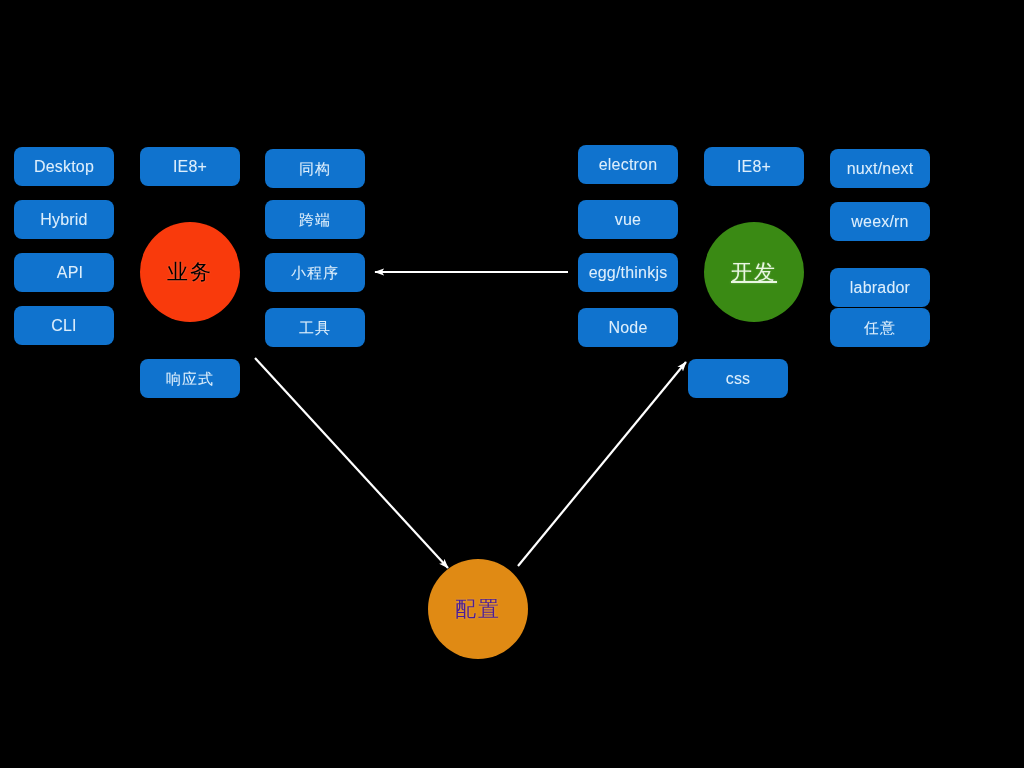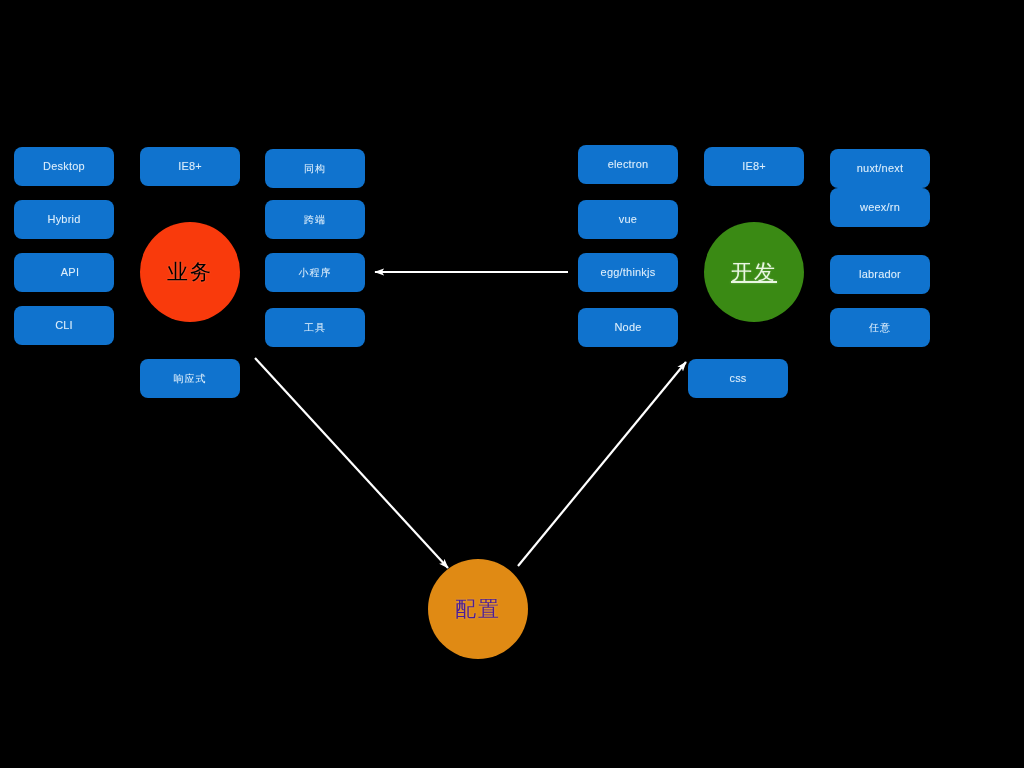--- a/index.html
+++ b/index.html
@@ -23,30 +23,30 @@
   .node-box {
     position: absolute;
     width: 100px;
     height: 39px;
     border-radius: 8px;
     background: #1073ce;
     color: #dceefc;
     display: flex;
     align-items: center;
     justify-content: center;
-    font-size: 11px;
+    font-size: 16px;
     letter-spacing: 0.2px;
     box-sizing: border-box;
     text-align: center;
     line-height: 1;
     white-space: nowrap;
     text-shadow: 0 0 1px rgba(255,255,255,0.25);
   }
   .node-box.cn {
-    font-size: 10px;
+    font-size: 15px;
     letter-spacing: 1px;
   }
   .node-circle {
     position: absolute;
     width: 100px;
     height: 100px;
     border-radius: 50%;
     display: flex;
     align-items: center;
     justify-content: center;
@@ -114,20 +114,20 @@
   </div>
 
   <div>
     <div class="node-box" style="left:704px; top:147px;">IE8+</div>
     <div class="node-circle circle-dev" style="left:704px; top:222px;">开发</div>
     <div class="node-box" style="left:688px; top:359px;">css</div>
   </div>
 
   <div>
     <div class="node-box" style="left:830px; top:149px;">nuxt/next</div>
-    <div class="node-box" style="left:830px; top:188px;">weex/rn</div>
-    <div class="node-box" style="left:830px; top:255px;border-radius:8px;">labrador</div>
+    <div class="node-box" style="left:830px; top:202px;">weex/rn</div>
+    <div class="node-box" style="left:830px; top:268px;border-radius:8px;">labrador</div>
     <div class="node-box cn" style="left:830px; top:308px;">任意</div>
   </div>
 
   <div class="node-circle circle-conf" style="left:428px; top:559px;">配置</div>
 
 </div>
 
 </body></html>

